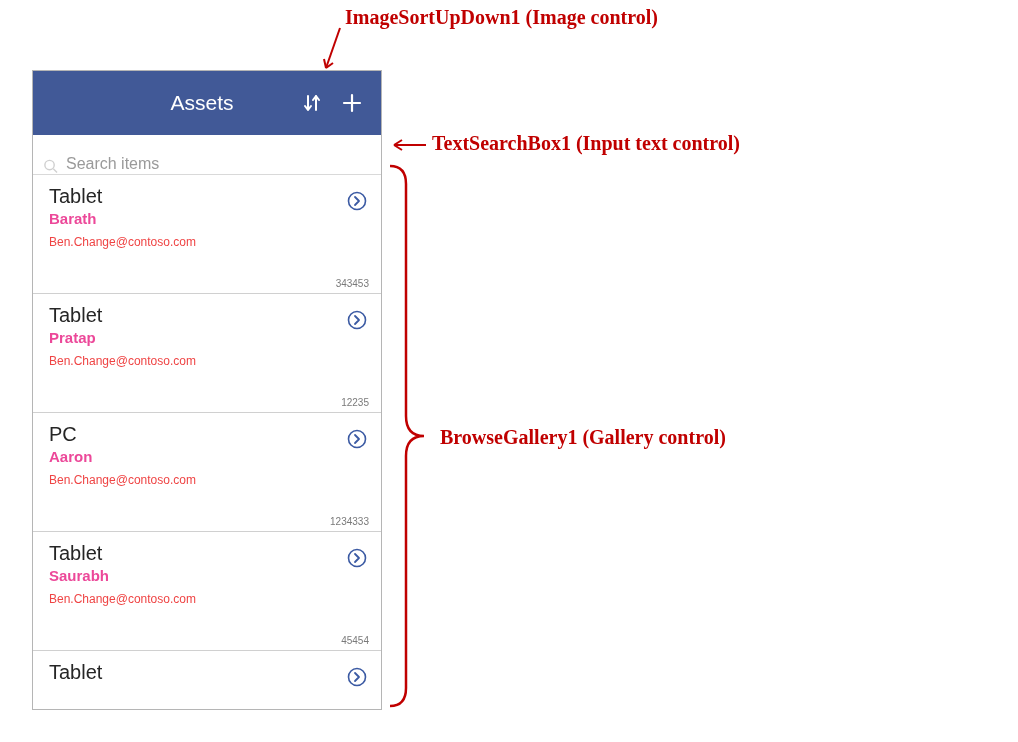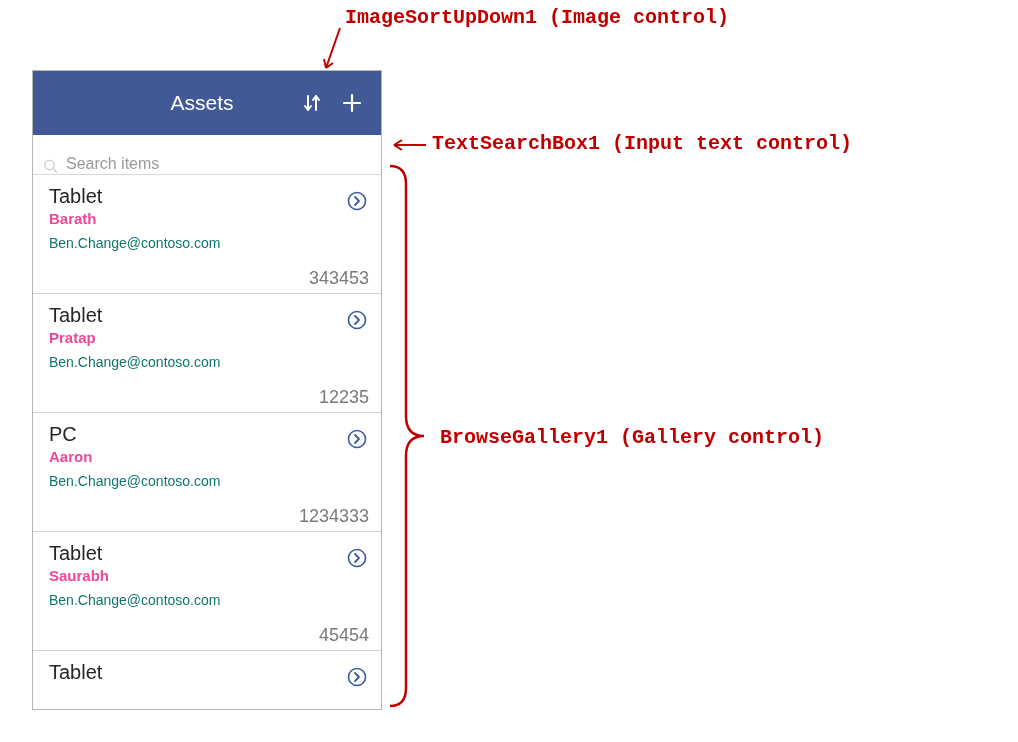--- a/index.html
+++ b/index.html
@@ -82,44 +82,44 @@
     color: #262626;
     margin-bottom: 2px;
   }
   .item-sub {
     font-size: 15px;
     color: #ec4899;
     font-weight: 700;
     margin-bottom: 8px;
   }
   .item-email {
-    font-size: 14px;
-    color: #0f766e;
+    font-size: 12px;
+    color: #ef4444;
   }
   .item-id {
     position: absolute;
     right: 12px;
     bottom: 4px;
-    font-size: 18px;
+    font-size: 10px;
     color: #7a7a7a;
   }
   .item-arrow {
     position: absolute;
     right: 14px;
     top: 16px;
     width: 20px; height: 20px;
     cursor: pointer;
   }
   .item.last { border-bottom: none; height: 70px;}
 
   
   .anno {
     position: absolute;
     color: #c00000;
-    font-family: Liberation Mono, monospace;
+    font-family: Liberation Serif, serif;
     font-size: 20px;
     font-weight: 700;
     white-space: nowrap;
   }
   .anno-top { left: 345px; top: 6px; }
   .anno-search { left: 432px; top: 132px; }
   .anno-gallery { left: 440px; top: 426px; }
 
   
   .arrow-top {

